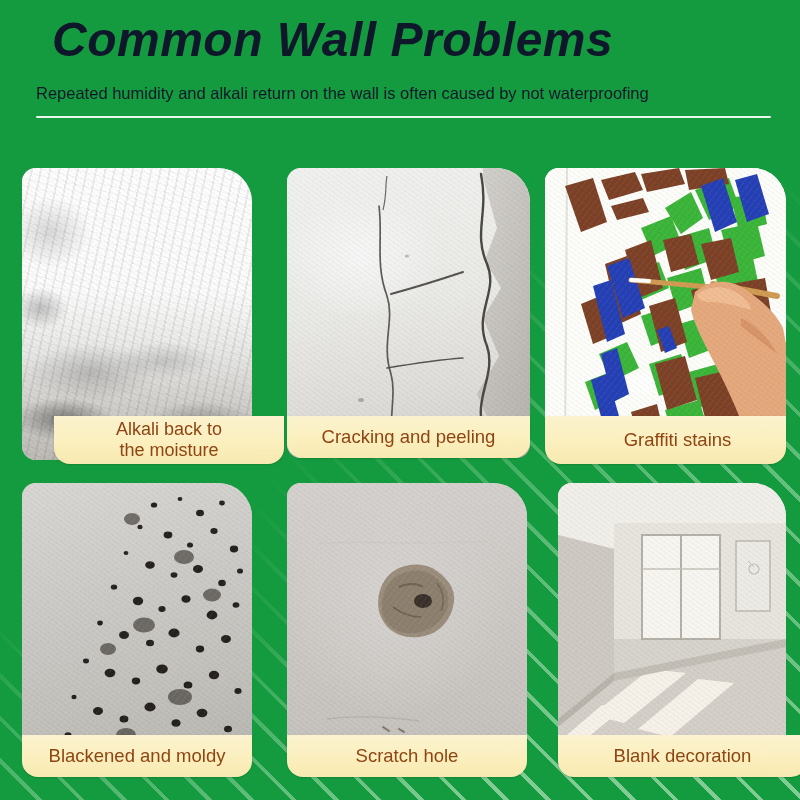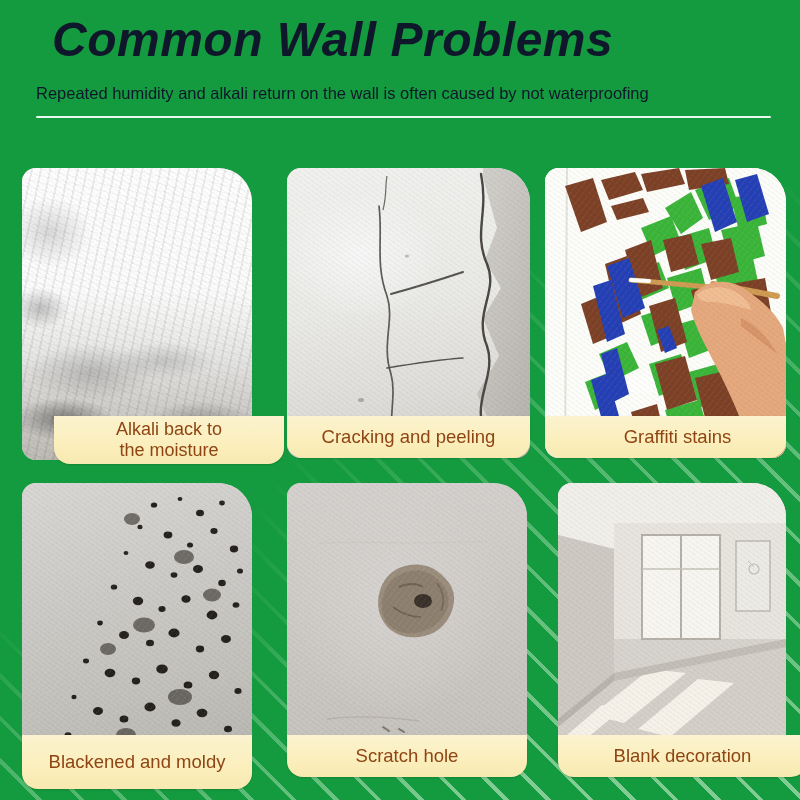--- a/index.html
+++ b/index.html
@@ -263,21 +263,21 @@
         <g>
           <path d="M150 124 C166 110 186 112 198 120 C214 130 230 144 238 160 L241 176 L241 290 L210 290
                    C200 262 190 236 176 208 C164 184 150 160 146 142 Z" fill="#e4a87c"></path>
           <path d="M152 126 C166 116 182 118 194 126 C202 132 206 138 206 142 C198 140 180 134 166 134 C158 134 152 132 152 126 Z" fill="#f0bc92"></path>
           <path d="M196 150 C210 156 224 170 232 186 C222 178 206 166 196 158 Z" fill="#d79468"></path>
         </g>
       </svg>
     </div>
     <div class="noise"></div>
   </div>
-  <div class="caption" style="left:545px; top:416px; width:241px; height:42px;padding-left:24px;">
+  <div class="caption" style="left:545px; top:416px; width:241px; height:48px;padding-left:24px;">
     <span>Graffiti stains</span>
   </div>
 
   <div class="card" style="left:22px; top:483px; width:230px; height:285px;">
     <div class="photo ph-mold">
       <svg viewBox="0 0 230 285" width="230" height="285" preserveAspectRatio="none">
         <g fill="#24211e">
           <ellipse cx="132" cy="22" rx="3.2" ry="2.6"></ellipse>
             <ellipse cx="158" cy="16" rx="2.4" ry="2"></ellipse>
           <ellipse cx="178" cy="30" rx="4" ry="3.2"></ellipse>
@@ -335,21 +335,21 @@
             <ellipse cx="122" cy="142" rx="11" ry="7.5"></ellipse>
           <ellipse cx="86" cy="166" rx="8" ry="6"></ellipse>
             <ellipse cx="158" cy="214" rx="12" ry="8"></ellipse>
           <ellipse cx="104" cy="252" rx="10" ry="7"></ellipse>
             <ellipse cx="196" cy="264" rx="9" ry="6.5"></ellipse>
         </g>
       </svg>
     </div>
     <div class="noise"></div>
   </div>
-  <div class="caption" style="left:22px; top:735px; width:230px; height:54px;">
+  <div class="caption" style="left:22px; top:735px; width:230px; height:42px;">
     <span>Blackened and moldy</span>
   </div>
 
   <div class="card" style="left:287px; top:483px; width:240px; height:285px;">
     <div class="photo ph-hole">
       <svg viewBox="0 0 240 285" width="240" height="285" preserveAspectRatio="none">
         <path d="M102 92 C114 80 136 78 150 88 C164 98 170 110 166 124 C162 140 150 152 132 154
                  C114 156 100 148 94 134 C88 120 92 102 102 92 Z" fill="#9b8d7c"></path>
         <path d="M106 96 C118 86 136 84 148 94 C160 104 164 114 160 126 C156 138 144 148 128 150
                  C112 152 100 144 96 132 C92 118 98 104 106 96 Z" fill="#8d7f6e"></path>

